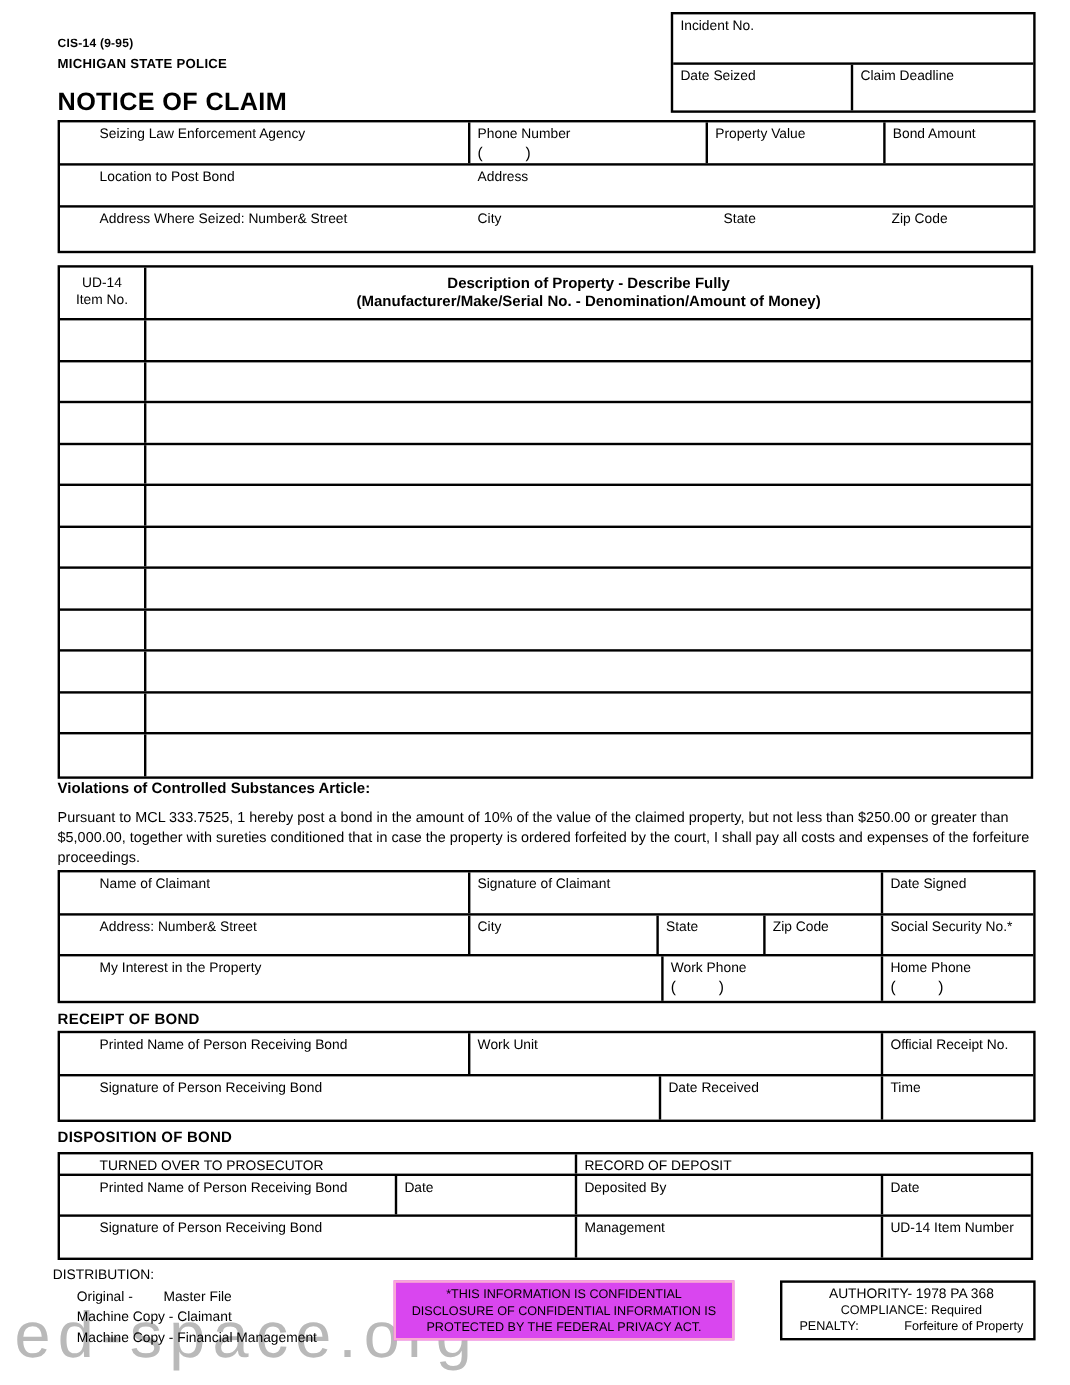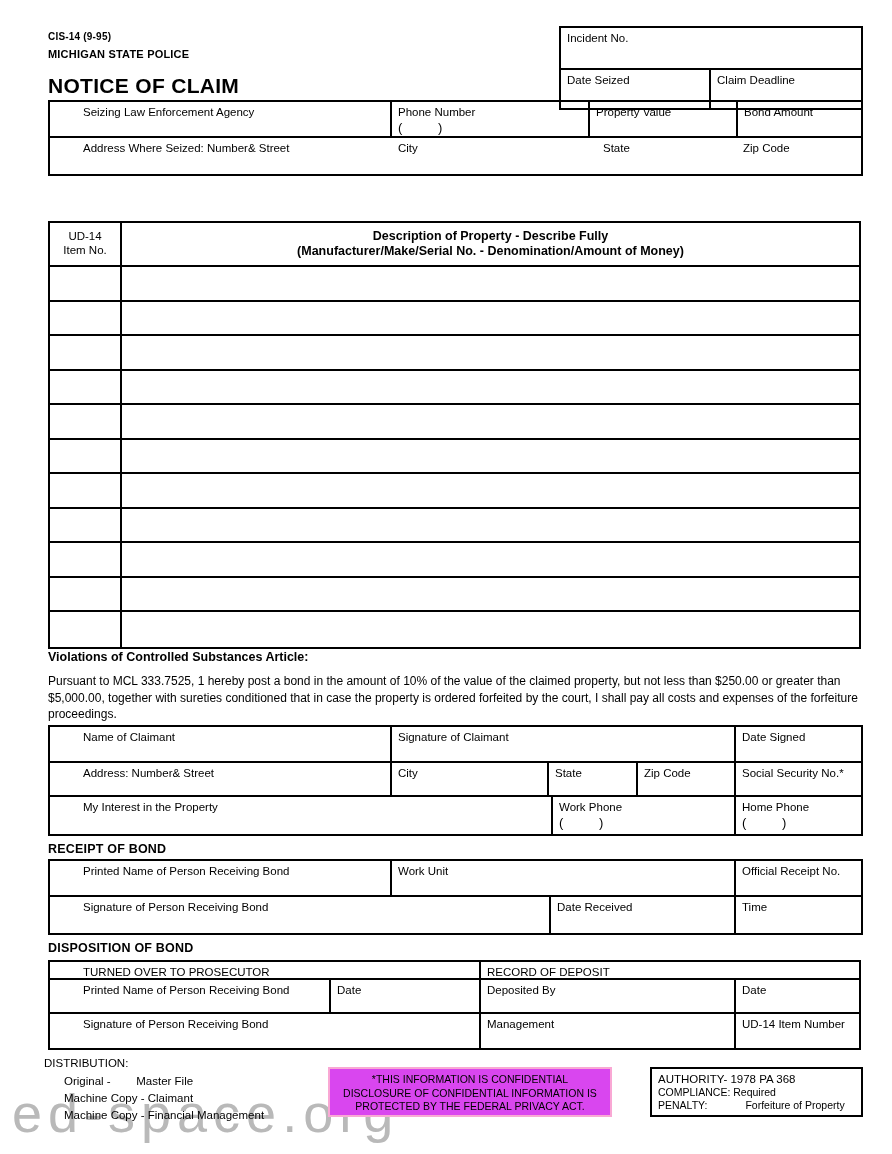--- a/index.html
+++ b/index.html
@@ -61,21 +61,20 @@
     margin-top: 12px;
   }
 
   .hdr-box {
     position: absolute;
     left: 559px;
     top: 10px;
     width: 304px;
     border: 2px solid #000;
     box-sizing: border-box;
-    margin-top: 16px;
   }
   .hdr-row1 {
     height: 42px;
     border-bottom: 2px solid #000;
     box-sizing: border-box;
     position: relative;
   }
   .hdr-row2 {
     height: 38px;
     box-sizing: border-box;
@@ -232,20 +231,21 @@
     top: 1067px;
     width: 213px;
     height: 50px;
     border: 2px solid #000;
     box-sizing: border-box;
     font-size: 10.5px;
     line-height: 13px;
     padding: 4px 0 0 6px;
     background: #fff;
     z-index: 6;
+    text-align: center;
   }
   #authority-box .a1 { font-size: 11.5px; }
   .pen-val { padding-left: 38px; }
 </style>
 </head>
 <body>
 
 <div class="page">
 
   <div class="hdr-left">
@@ -277,20 +277,28 @@
         <span class="flab">Phone Number</span>
         <span class="paren">(          )</span>
       </div>
       <div class="cell br" style="width:148px;">
         <span class="flab">Property Value</span>
       </div>
       <div class="cell" style="flex:1;border-radius:15px;">
         <span class="flab">Bond Amount</span>
       </div>
     </div>
+    <div class="row bb" style="height:35px;">
+      <div class="cell" style="width:315px;">
+        <span class="flab">Location to Post Bond</span>
+      </div>
+      <div class="cell" style="flex:1;">
+        <span class="flab">Address</span>
+      </div>
+    </div>
     <div class="row" style="height:36px;">
       <div class="cell" style="width:315px;">
         <span class="flab">Address Where Seized: Number&amp; Street</span>
       </div>
       <div class="cell" style="width:205px;">
         <span class="flab">City</span>
       </div>
       <div class="cell" style="width:140px;">
         <span class="flab">State</span>
       </div>

